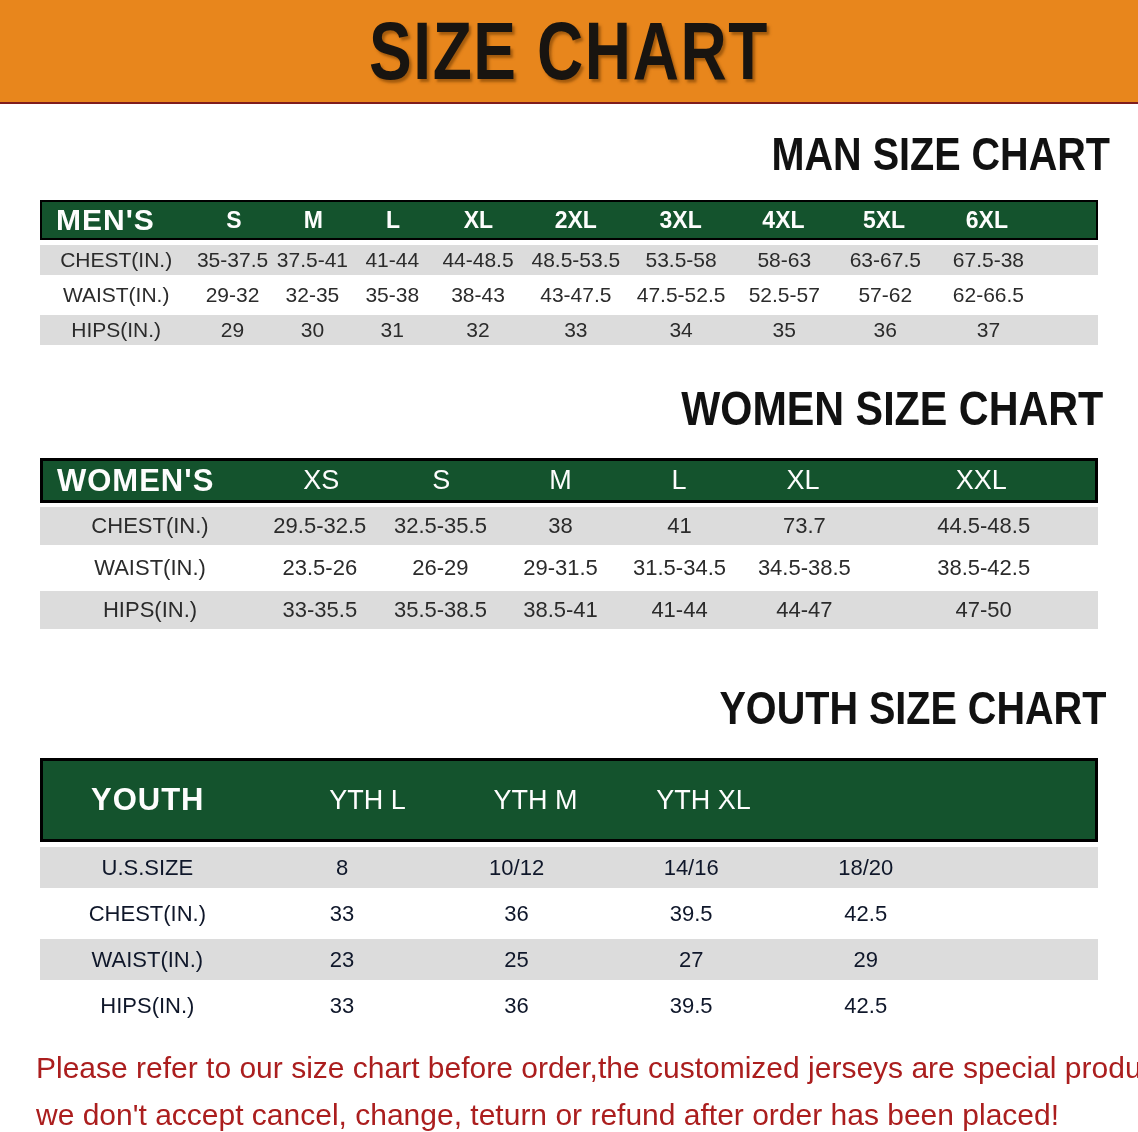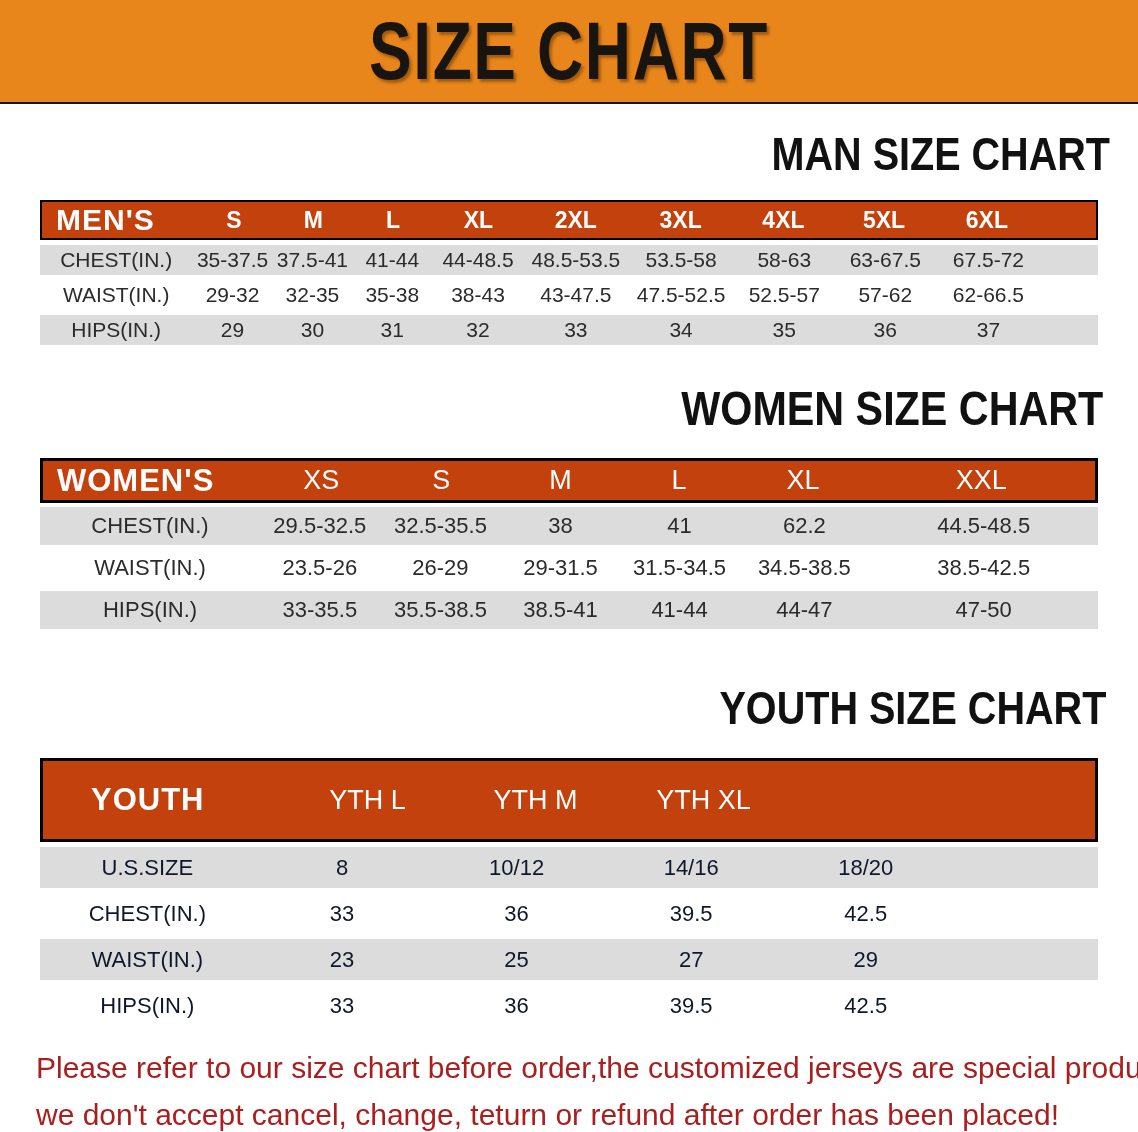--- a/index.html
+++ b/index.html
@@ -3,21 +3,21 @@
 <meta charset="utf-8">
 <style>
   html,body{margin:0;padding:0;}
   body{
     width:1138px;height:1132px;overflow:hidden;background:#ffffff;
     font-family:"Liberation Sans", sans-serif;color:#222;
   }
   
   .banner{
     height:102px;background:#E8861C;display:flex;align-items:center;justify-content:center;
-    border-bottom:2px solid #0f172a;
+    border-bottom:2px solid #7f1d1d;
   }
   .banner-title{
     display:inline-block;font-size:80px;font-weight:800;letter-spacing:2px;color:#181410;
     transform:scaleX(0.80) scaleY(1.02);transform-origin:center;
     text-shadow:3px 3px 3px rgba(105,55,0,0.55);
     white-space:nowrap;
   }
   
   .section-title{
     text-align:right;font-weight:800;color:#111;line-height:1;white-space:nowrap;
@@ -26,21 +26,21 @@
   #men-title{margin-top:27px;font-size:46px;}
   #women-title{margin-top:40px;font-size:48px;}
   #youth-title{margin-top:56px;font-size:46px;}
   
   .size-table{margin:0 40px;}
   #men-table{margin-top:23px;}
   #women-table{margin-top:25px;}
   #youth-table{margin-top:27px;}
   .t-head{
     display:grid;align-items:center;color:#fdfdfd;
-    background:#c2410c;border:2px solid #000;box-sizing:border-box;
+    background:#14532d;border:2px solid #000;box-sizing:border-box;
   }
   .t-row{display:grid;align-items:center;}
   .row-gray{background:#dcdcdc;}
   .row-white{background:#ffffff;}
   .c{text-align:center;white-space:nowrap;}
   .band-label{text-align:left;padding-left:14px;font-weight:800;letter-spacing:1px;white-space:nowrap;}
   
   .grid-men{grid-template-columns:14.4% 7.6% 7.5% 7.6% 8.6% 9.9% 10% 9.5% 9.6% 9.9% auto;}
   #men-table .t-head{height:40px;font-size:23px;font-weight:700;}
   #men-table .band-label{font-size:30px;}
@@ -89,21 +89,21 @@
   <div class="t-row grid-men row-gray">
     <div class="c">CHEST(IN.)</div>
     <div class="c">35-37.5</div>
     <div class="c">37.5-41</div>
     <div class="c">41-44</div>
     <div class="c">44-48.5</div>
     <div class="c">48.5-53.5</div>
     <div class="c">53.5-58</div>
     <div class="c">58-63</div>
     <div class="c">63-67.5</div>
-    <div class="c">67.5-72</div>
+    <div class="c">67.5-38</div>
     <div class="c"></div>
   </div>
   <div class="t-row grid-men row-white">
     <div class="c">WAIST(IN.)</div>
     <div class="c">29-32</div>
     <div class="c">32-35</div>
     <div class="c">35-38</div>
     <div class="c">38-43</div>
     <div class="c">43-47.5</div>
     <div class="c">47.5-52.5</div>
@@ -140,21 +140,21 @@
     <div class="c">L</div>
     <div class="c">XL</div>
     <div class="c">XXL</div>
   </div>
   <div class="t-row grid-women row-gray">
     <div class="c">CHEST(IN.)</div>
     <div class="c">29.5-32.5</div>
     <div class="c">32.5-35.5</div>
     <div class="c">38</div>
     <div class="c">41</div>
-    <div class="c">62.2</div>
+    <div class="c">73.7</div>
     <div class="c">44.5-48.5</div>
   </div>
   <div class="t-row grid-women row-white">
     <div class="c">WAIST(IN.)</div>
     <div class="c">23.5-26</div>
     <div class="c">26-29</div>
     <div class="c">29-31.5</div>
     <div class="c">31.5-34.5</div>
     <div class="c">34.5-38.5</div>
     <div class="c">38.5-42.5</div>

